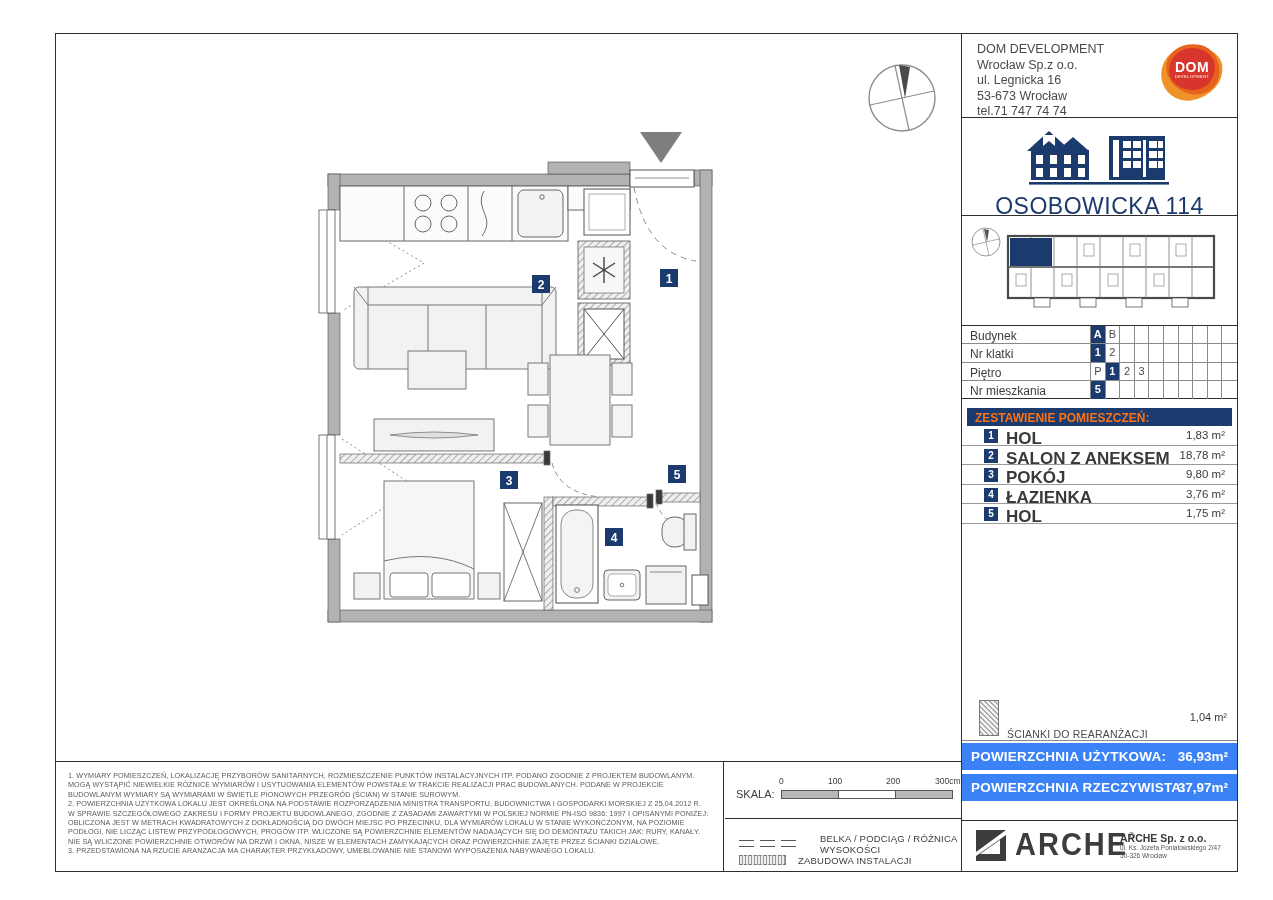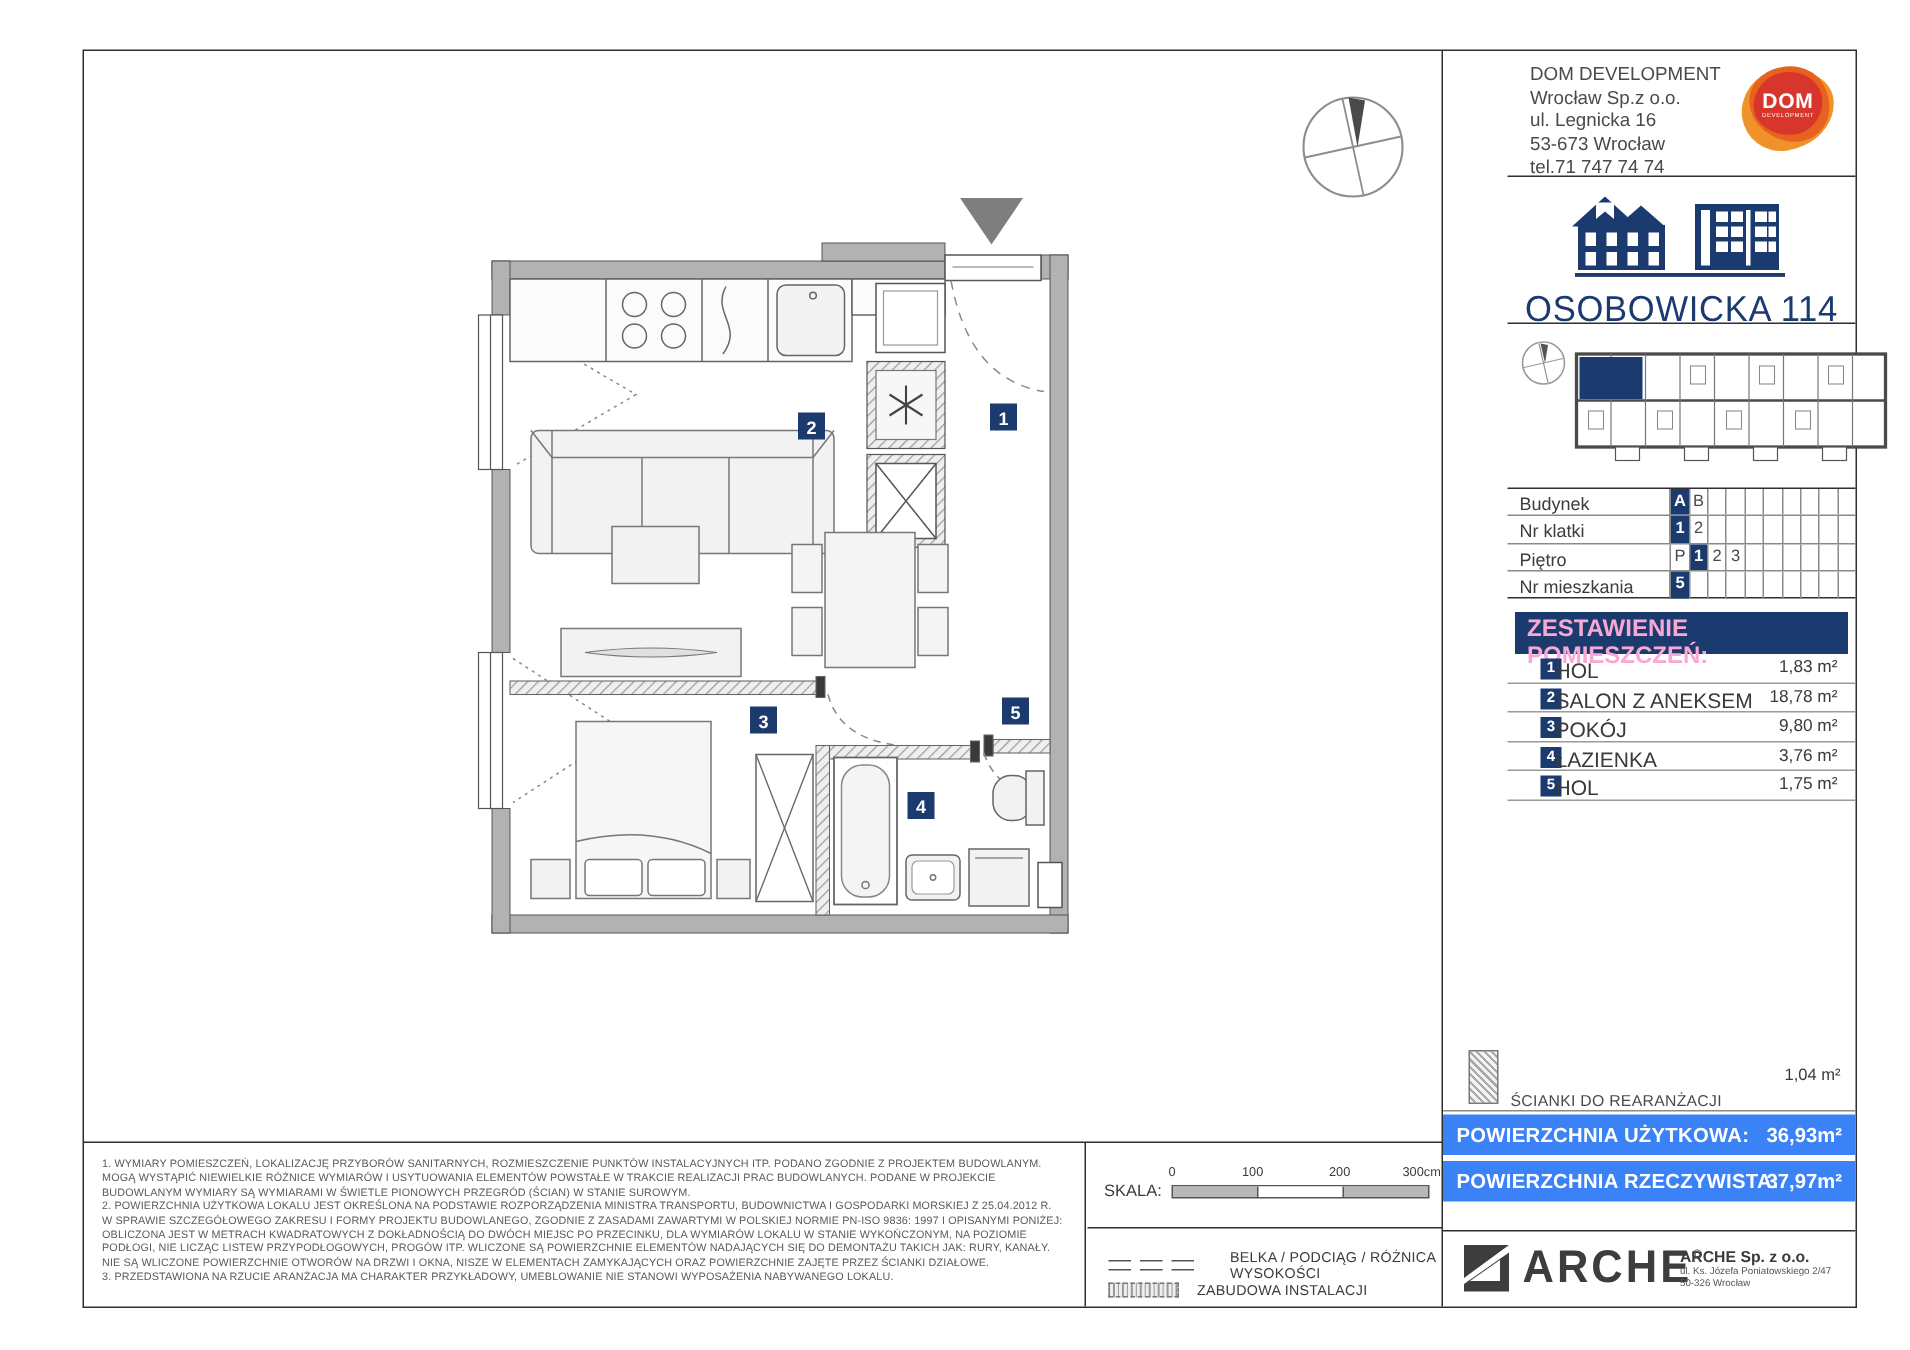--- a/index.html
+++ b/index.html
@@ -1,44 +1,44 @@
 <!DOCTYPE html>
 <html><head>
 <meta charset="utf-8">
 <style>
   * { margin:0; padding:0; box-sizing:border-box; }
   body { font-family:"Liberation Sans", sans-serif; background:#fff; }
   #page { position:relative; width:1273px; height:900px; background:#fff; overflow:hidden; }
   #frame { position:absolute; left:55px; top:33px; width:1183px; height:839px; border:1.5px solid #2e2e2e; }
 
   
-  #rightcol { position:absolute; right:0; top:0; width:276px; height:100%; border-left:1.5px solid #2e2e2e;padding-left:43px; }
+  #rightcol { position:absolute; right:0; top:0; width:276px; height:100%; border-left:1.5px solid #2e2e2e; }
   .rsec { position:relative; border-bottom:1.5px solid #2e2e2e; }
   #sec-company { height:84px; padding:8px 0 0 15px; }
   .dev-line { font-size:12.5px; line-height:15.5px; color:#4a4a4a; }
   #dom-logo { position:absolute; right:12px; top:8px; width:66px; height:62px; }
   .blob1 { position:absolute; left:2px; top:4px; width:62px; height:54px; background:#f0922a; border-radius:46% 54% 58% 42% / 52% 44% 56% 48%; transform:rotate(-8deg); }
   .blob2 { position:absolute; left:7px; top:2px; width:54px; height:50px; background:#e8621f; border-radius:54% 46% 44% 56% / 48% 56% 44% 52%; transform:rotate(10deg); }
   .blob3 { position:absolute; left:10px; top:6px; width:46px; height:42px; background:#d8352c; border-radius:50% 50% 46% 54% / 54% 46% 54% 46%; transform:rotate(-4deg); }
   .blob-text { position:absolute; left:0; top:17px; width:66px; text-align:center; color:#fff; font-weight:bold; font-size:14px; letter-spacing:.5px; }
   .blob-sub { position:absolute; left:0; top:32px; width:66px; text-align:center; color:#ffe; font-size:4px; letter-spacing:.4px; }
   #sec-project { height:98px; text-align:center; padding-top:6px; }
   #project-title { margin-top:2px; font-size:24px; color:#1b3a6e; letter-spacing:.5px; transform:scaleX(.96); white-space:nowrap; }
   #sec-siteplan { height:110px; }
   #sec-selector { height:73px; }
   .sel-row { display:flex; height:18.25px; border-bottom:1px solid #8a8a8a; }
   .sel-row:last-child { border-bottom:none; }
   .sel-label { width:128px; font-size:12px; color:#3c3c3c; padding:3px 0 0 8px; }
   .uc { width:14.6px; border-left:1px solid #8a8a8a; font-size:11px; color:#4a4a4a; text-align:center; padding-top:2px; }
   .uc.sel { background:#1b3a6e; color:#fff; font-weight:bold; }
   #rooms-block { margin-top:9px; }
-  #rooms-header { margin:0 5px; height:28px; background:#1b3a6e; color:#f9a8d4; font-weight:bold; font-size:16px; padding:3px 0 0 8px; }
+  #rooms-header { margin:0 5px; height:18px; background:#1b3a6e; color:#f97316; font-weight:bold; font-size:12px; padding:3px 0 0 8px; }
   .room-row { position:relative; height:19.5px; border-bottom:1px solid #9a9a9a; }
   .room-no { position:absolute; left:22px; top:3px; width:14px; height:14px; background:#1b3a6e; color:#fff; font-size:10px; font-weight:bold; text-align:center; padding-top:1px; }
-  .room-name { position:absolute; left:32px; top:3px; font-size:14px; color:#3a3a3a; }
+  .room-name { position:absolute; left:44px; top:3px; font-size:17px; color:#3a3a3a;font-weight:bold; }
   .room-area { position:absolute; right:12px; top:3px; font-size:11.5px; color:#3a3a3a; }
   #sec-scianki { position:absolute; left:0; top:662px; width:100%; height:45px; border-bottom:1px solid #8a8a8a; }
   #scianki-swatch { position:absolute; left:17px; top:4px; width:20px; height:36px; border:1px solid #777;
       background:repeating-linear-gradient(45deg,#f3f3f3 0 2px,#aaa 2px 3.5px); }
   #scianki-label { position:absolute; left:45px; top:32px; font-size:10.5px; color:#4a4a4a; letter-spacing:.2px; }
   #scianki-value { position:absolute; right:10px; top:15px; font-size:11px; color:#3a3a3a; }
   .area-bar { position:absolute; left:0; width:100%; height:27px; background:#3b82f6; color:#fff; }
   #bar-usable { top:709px; }
   #bar-real { top:740px; }
   .area-bar .al { position:absolute; left:9px; top:6px; font-weight:bold; font-size:13.5px; letter-spacing:.2px; }

